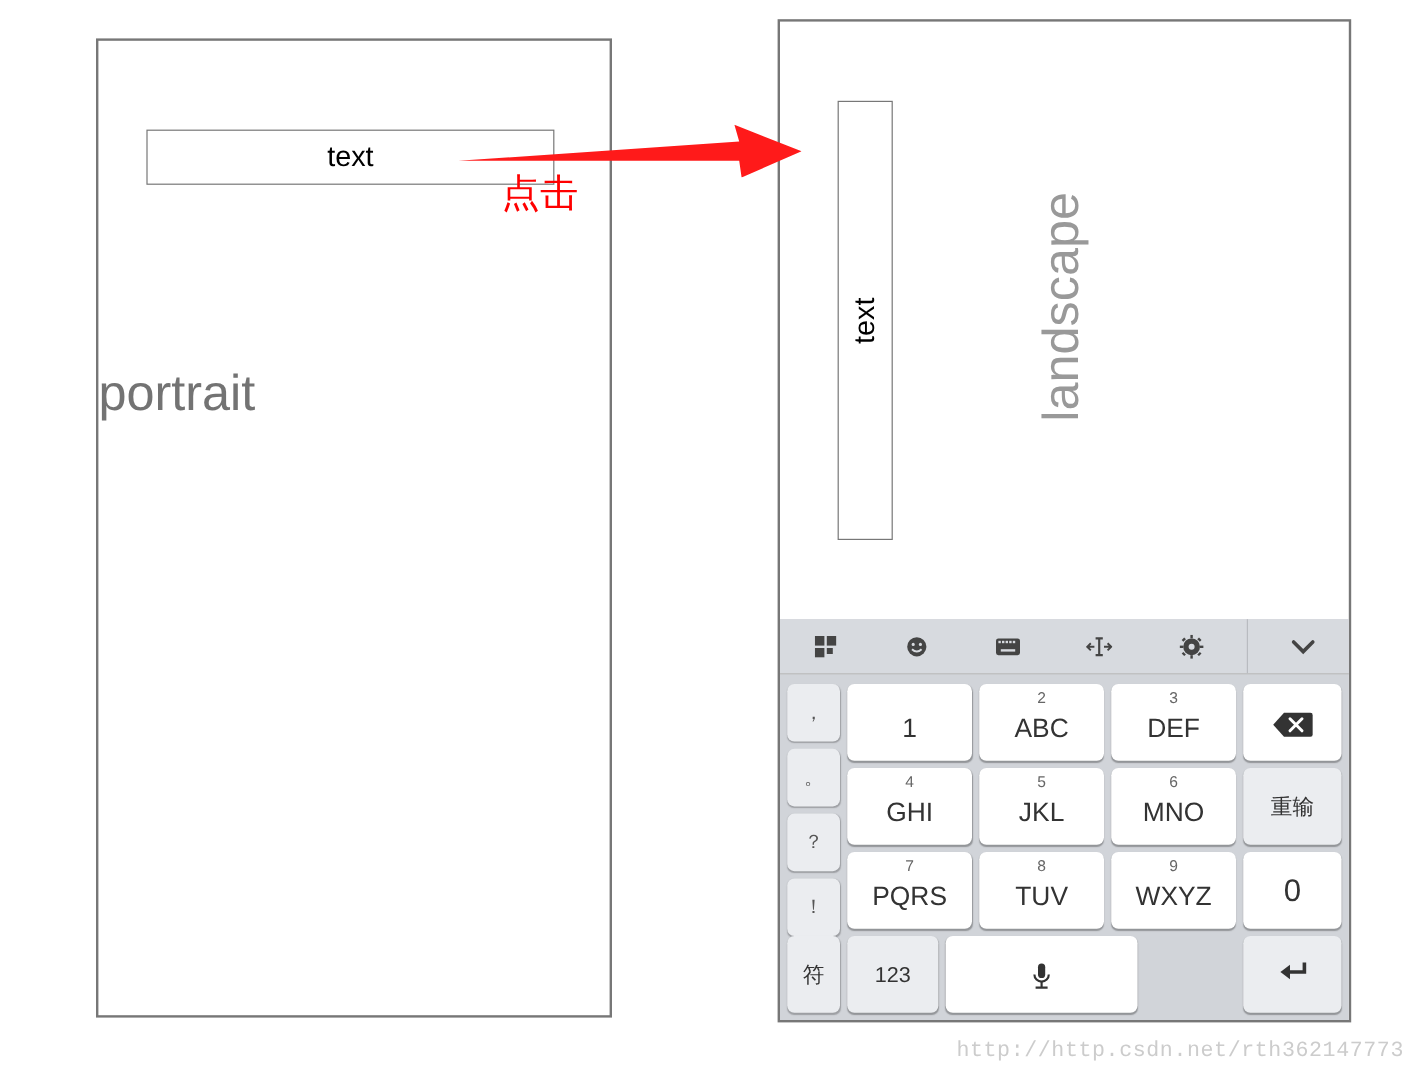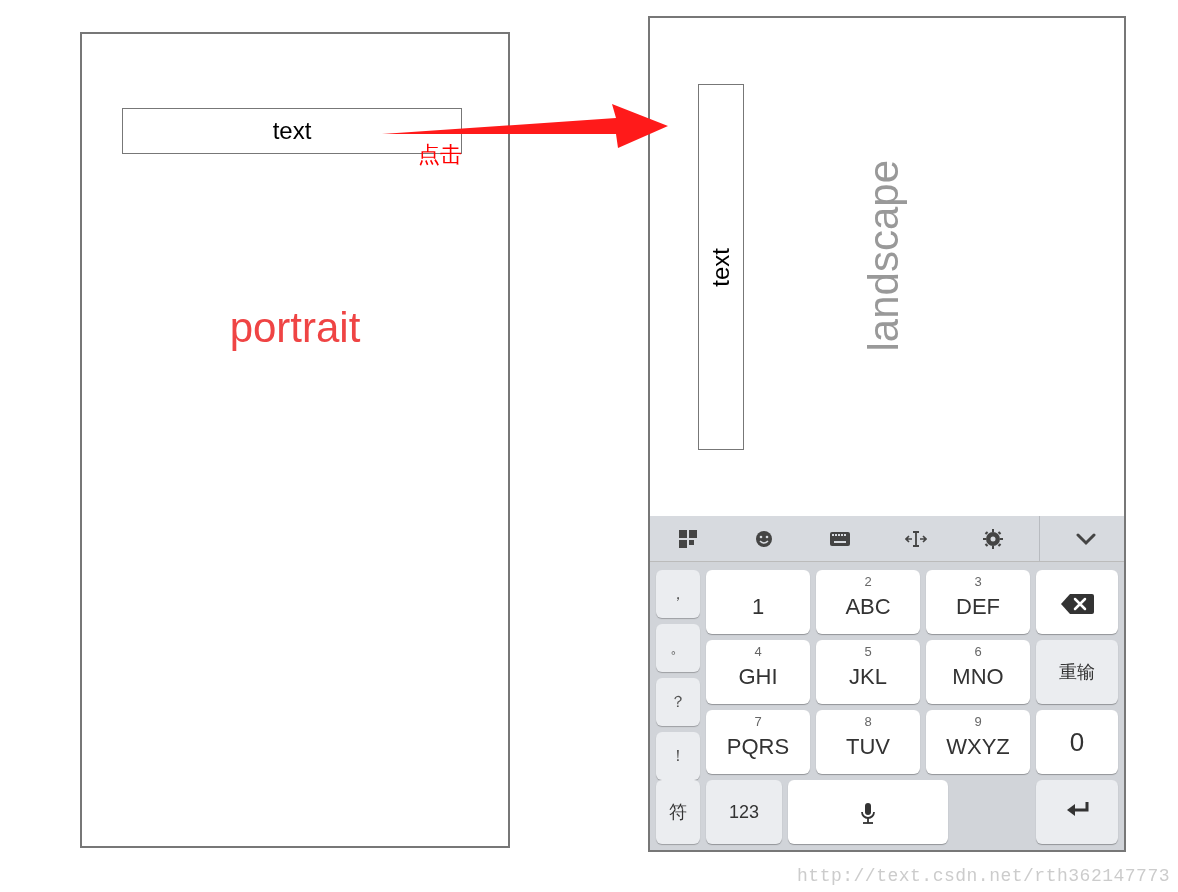--- a/index.html
+++ b/index.html
@@ -42,30 +42,29 @@
     text-align: center;
     font-size: 24px;
     line-height: 44px;
     color: #000;
   }
   .label-portrait {
     position: absolute;
     left: 0;
     right: 0;
     top: 270px;
-    text-align: center;
     font-size: 42px;
-    color: #ef4444;
+    color: #737373;
   }
   .click-label {
     position: absolute;
     left: 418px;
     top: 140px;
     color: #ff0000;
-    font-size: 22px;
+    font-size: 32px;
   }
   .arrow-wrap {
     position: absolute;
     left: 378px;
     top: 104px;
     width: 290px;
     height: 44px;
     z-index: 10;
   }
   .input-landscape {
@@ -397,13 +396,13 @@
     font-size:18px;color:#333;
   }
   
   .kb-leftcol[data-name="keyboard-symbol-column"] { grid-template-rows: repeat(4,1fr); }
   .kb-leftcol[data-name="keyboard-symbol-column"] .skey { min-height:48px; }
   .kb-leftcol[data-name="keyboard-symbol-column"] { height: calc(3 * 64px + 2 * 6px); align-self:start;}
   .fu-key { left:6px; }
   
 </style>
 
-<div class="watermark" data-name="watermark">http://text.csdn.net/rth362147773</div>
+<div class="watermark" data-name="watermark">http://http.csdn.net/rth362147773</div>
 
 </body></html>

